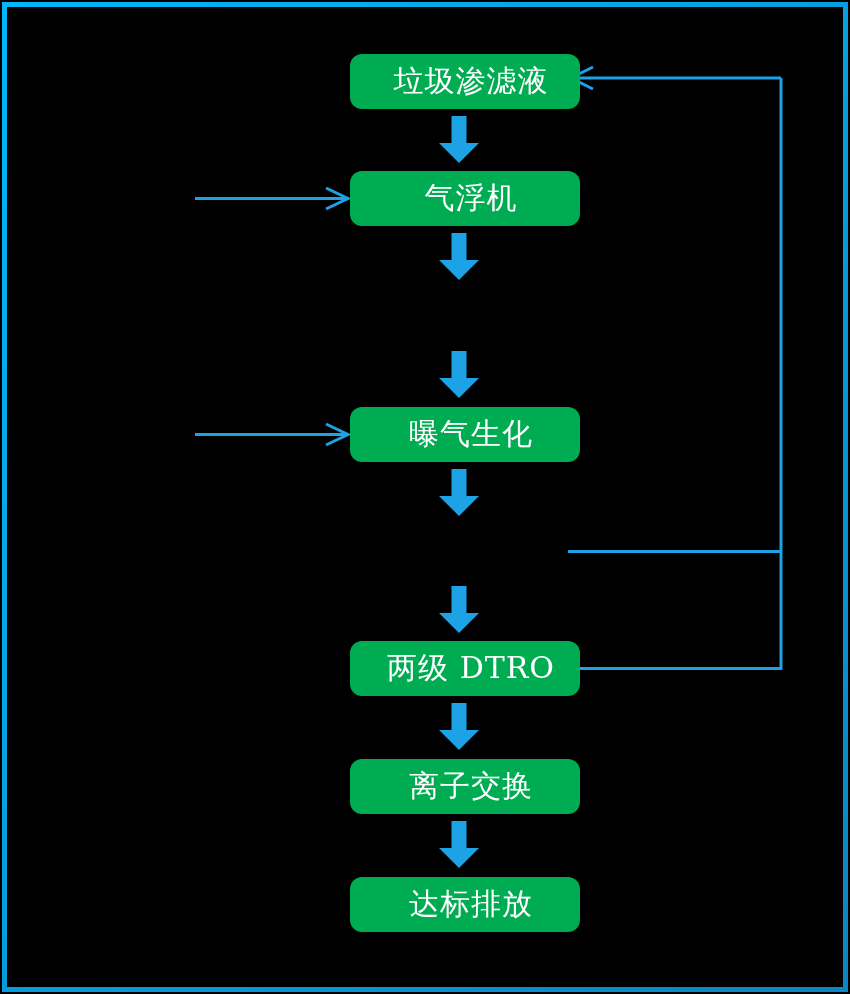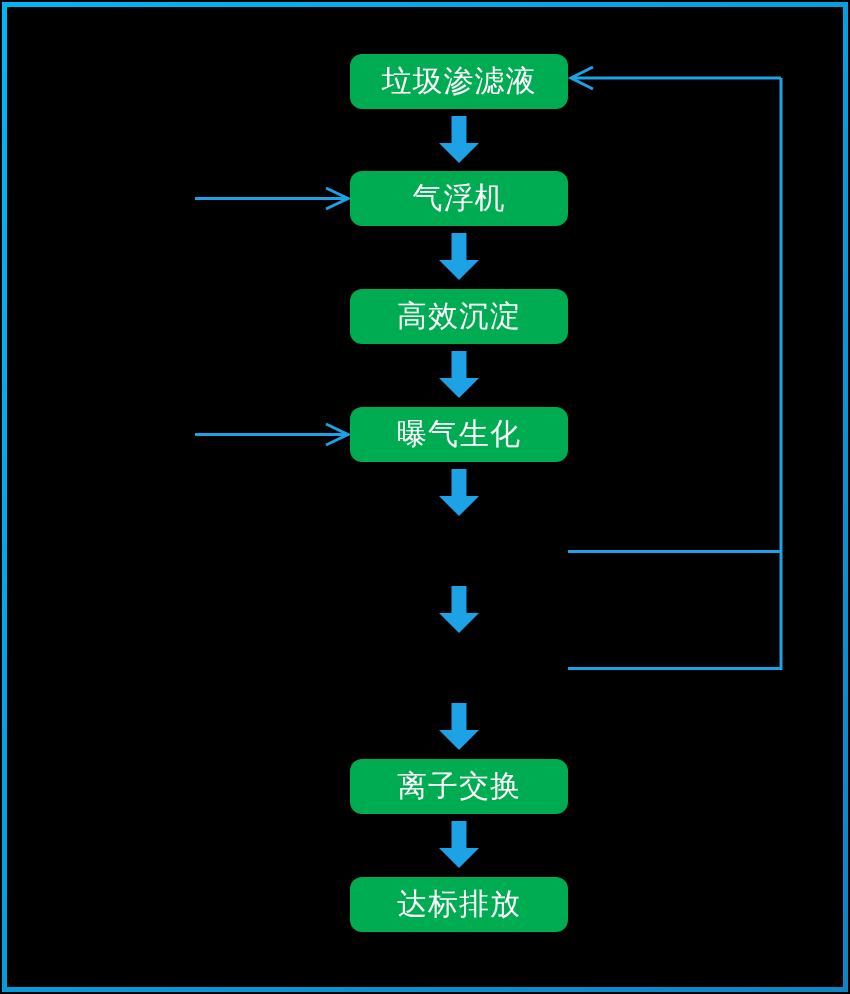--- a/index.html
+++ b/index.html
@@ -28,20 +28,21 @@
     pointer-events:none;
   }
   .node{
     position:absolute;left:350px;width:218px;height:55px;
     background:var(--node-fill);
     border-radius:12px;
     display:flex;align-items:center;justify-content:center;
     color:var(--text);
     font-size:30px;letter-spacing:1px;
     white-space:nowrap;
+    padding-left:12px;
   }
   .n0{top:54px;}
   .n1{top:171px;}
   .n2{top:289px;}
   .n3{top:407px;}
   .n4{top:524px;}
   .n5{top:641px;}
   .n6{top:759px;}
   .n7{top:877px;}
   .down-arrow{
@@ -94,25 +95,25 @@
       <polyline points="593,67 571,78 593,89"></polyline>
     </g>
   </svg>
 
   <div class="node n0">
     <span>垃圾渗滤液</span>
   </div>
   <div class="node n1">
     <span>气浮机</span>
   </div>
-  <div class="node n2">
-    <span>高效沉淀</span>
-  </div>
   <div class="node n3">
     <span>曝气生化</span>
+  </div>
+  <div class="node n5">
+    <span>两级 DTRO</span>
   </div>
   <div class="node n7">
     <span>达标排放</span>
   </div>
   <div class="node n6">
     <span>离子交换</span>
   </div>
 
   <svg class="down-arrow a0" viewBox="0 0 40 47">
       <polygon fill="currentColor" points="12.5,0 27.5,0 27.5,27 40,27 20,47 0,27 12.5,27"></polygon>

